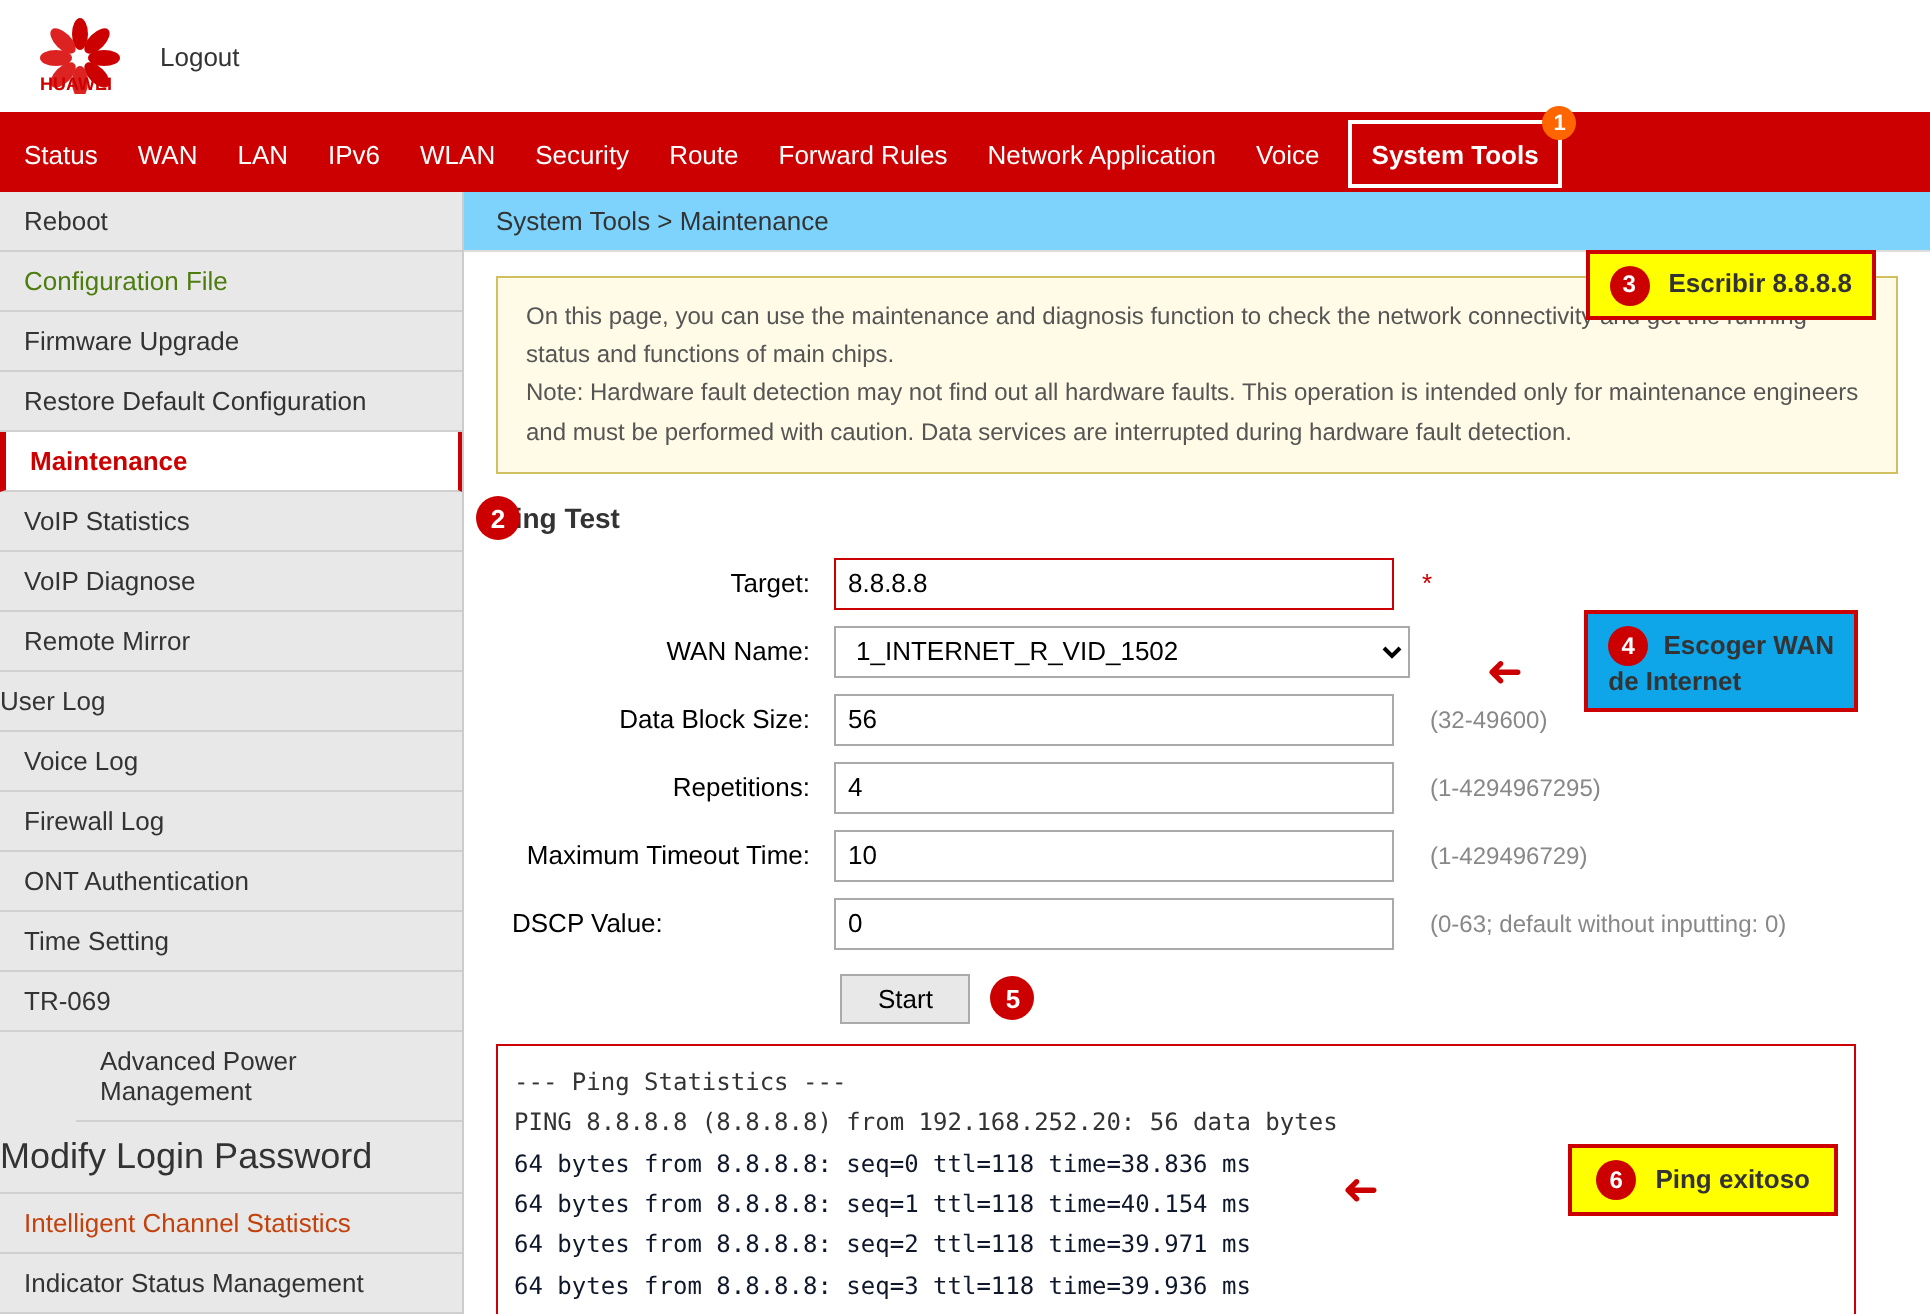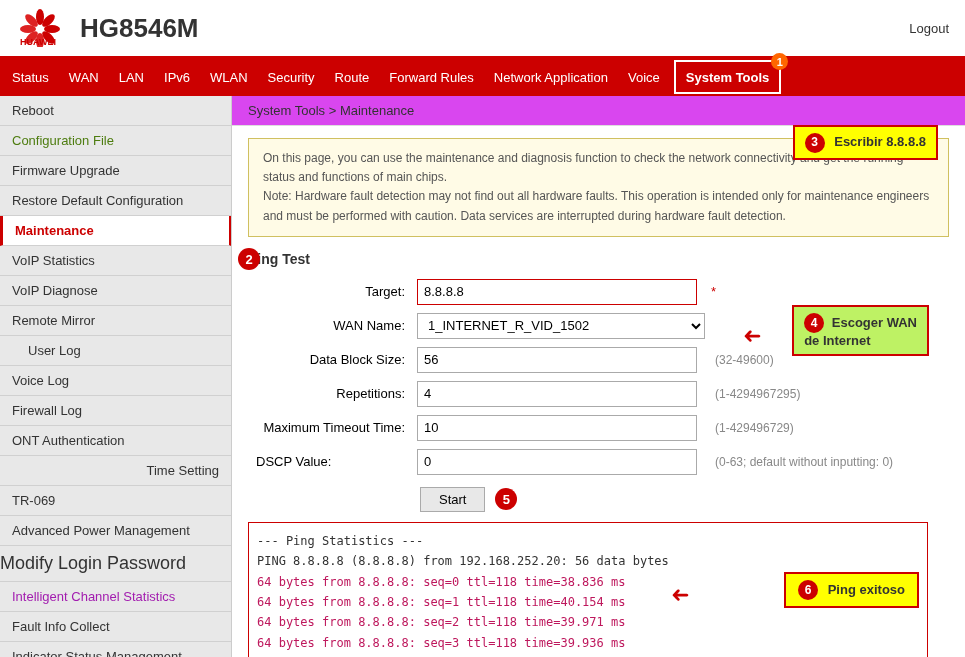--- a/index.html
+++ b/index.html
@@ -16,21 +16,20 @@
       <ellipse cx="24" cy="8" rx="4" ry="8" fill="#cc0000" transform="rotate(45,24,20)"></ellipse>
       <ellipse cx="24" cy="8" rx="4" ry="8" fill="#cc0000" transform="rotate(90,24,20)"></ellipse>
       <ellipse cx="24" cy="8" rx="4" ry="8" fill="#cc0000" transform="rotate(135,24,20)"></ellipse>
       <ellipse cx="24" cy="8" rx="4" ry="8" fill="#dd2222" transform="rotate(180,24,20)"></ellipse>
       <ellipse cx="24" cy="8" rx="4" ry="8" fill="#dd2222" transform="rotate(225,24,20)"></ellipse>
       <ellipse cx="24" cy="8" rx="4" ry="8" fill="#dd2222" transform="rotate(270,24,20)"></ellipse>
       <ellipse cx="24" cy="8" rx="4" ry="8" fill="#dd2222" transform="rotate(315,24,20)"></ellipse>
       <text x="4" y="36" font-size="9" font-weight="bold" fill="#cc0000" font-family="Arial">HUAWEI</text>
     </svg>
   </div>
-  <div style="font-size:26px; font-weight:bold; color:#333; flex:1;">HG8546M</div>
   <div style="color:#333; font-size:13px; cursor:pointer;">Logout</div>
 </div>
 
 <div style="background:#cc0000; display:flex; align-items:center; height:38px; padding:0 2px;">
   <div style="color:white; padding:0 10px; font-size:13px; cursor:pointer; height:38px; display:flex; align-items:center;">Status</div>
   <div style="color:white; padding:0 10px; font-size:13px; cursor:pointer; height:38px; display:flex; align-items:center;">WAN</div>
   <div style="color:white; padding:0 10px; font-size:13px; cursor:pointer; height:38px; display:flex; align-items:center;">LAN</div>
   <div style="color:white; padding:0 10px; font-size:13px; cursor:pointer; height:38px; display:flex; align-items:center;">IPv6</div>
   <div style="color:white; padding:0 10px; font-size:13px; cursor:pointer; height:38px; display:flex; align-items:center;">WLAN</div>
   <div style="color:white; padding:0 10px; font-size:13px; cursor:pointer; height:38px; display:flex; align-items:center;">Security</div>
@@ -48,37 +47,36 @@
 
   <div style="width:232px; background:#e8e8e8; border-right:1px solid #ccc; flex-shrink:0;">
     <div style="padding:7px 12px; border-bottom:1px solid #d0d0d0; cursor:pointer; color:#333; font-size:13px;">Reboot</div>
     <div style="padding:7px 12px; border-bottom:1px solid #d0d0d0; cursor:pointer; color:#4d7c0f; font-size:13px;">Configuration File</div>
     <div style="padding:7px 12px; border-bottom:1px solid #d0d0d0; cursor:pointer; color:#333; font-size:13px;">Firmware Upgrade</div>
     <div style="padding:7px 12px; border-bottom:1px solid #d0d0d0; cursor:pointer; color:#333; font-size:13px;">Restore Default Configuration</div>
     <div style="padding:7px 12px; border-bottom:1px solid #d0d0d0; cursor:pointer; color:#cc0000; font-size:13px; font-weight:bold; background:white; border-left:3px solid #cc0000; border-right:2px solid #cc0000;">Maintenance</div>
     <div style="padding:7px 12px; border-bottom:1px solid #d0d0d0; cursor:pointer; color:#333; font-size:13px;">VoIP Statistics</div>
     <div style="padding:7px 12px; border-bottom:1px solid #d0d0d0; cursor:pointer; color:#333; font-size:13px;">VoIP Diagnose</div>
     <div style="padding:7px 12px; border-bottom:1px solid #d0d0d0; cursor:pointer; color:#333; font-size:13px;">Remote Mirror</div>
-    <div style="padding:7px 28px; border-bottom:1px solid #d0d0d0; cursor:pointer; color:#333; font-size:13px;">User Log</div>
+    <div style="padding:7px 0; border-bottom:1px solid #d0d0d0; cursor:pointer; color:#333; font-size:13px;">User Log</div>
     <div style="padding:7px 12px; border-bottom:1px solid #d0d0d0; cursor:pointer; color:#333; font-size:13px;">Voice Log</div>
     <div style="padding:7px 12px; border-bottom:1px solid #d0d0d0; cursor:pointer; color:#333; font-size:13px;">Firewall Log</div>
     <div style="padding:7px 12px; border-bottom:1px solid #d0d0d0; cursor:pointer; color:#333; font-size:13px;">ONT Authentication</div>
-    <div style="padding:7px 12px; border-bottom:1px solid #d0d0d0; cursor:pointer; color:#333; font-size:13px;text-align:right;">Time Setting</div>
+    <div style="padding:7px 12px; border-bottom:1px solid #d0d0d0; cursor:pointer; color:#333; font-size:13px;">Time Setting</div>
     <div style="padding:7px 12px; border-bottom:1px solid #d0d0d0; cursor:pointer; color:#333; font-size:13px;">TR-069</div>
-    <div style="padding:7px 12px; border-bottom:1px solid #d0d0d0; cursor:pointer; color:#333; font-size:13px;">Advanced Power Management</div>
+    <div style="padding:7px 12px; border-bottom:1px solid #d0d0d0; cursor:pointer; color:#333; font-size:13px;margin-left:38px;">Advanced Power Management</div>
     <div style="padding:7px 0; border-bottom:1px solid #d0d0d0; cursor:pointer; color:#333; font-size:18px;">Modify Login Password</div>
-    <div style="padding:7px 12px; border-bottom:1px solid #d0d0d0; cursor:pointer; color:#a21caf; font-size:13px;">Intelligent Channel Statistics</div>
-    <div style="padding:7px 12px; border-bottom:1px solid #d0d0d0; cursor:pointer; color:#333; font-size:13px;">Fault Info Collect</div>
+    <div style="padding:7px 12px; border-bottom:1px solid #d0d0d0; cursor:pointer; color:#c2410c; font-size:13px;">Intelligent Channel Statistics</div>
     <div style="padding:7px 12px; border-bottom:1px solid #d0d0d0; cursor:pointer; color:#333; font-size:13px;">Indicator Status Management</div>
 
   </div>
 
   <div style="flex:1; overflow:auto;">
 
-    <div style="padding:7px 16px; font-size:13px; color:#333; background:#d946ef; border-bottom:1px solid #ddd;">System Tools &gt; Maintenance</div>
+    <div style="padding:7px 16px; font-size:13px; color:#333; background:#7dd3fc; border-bottom:1px solid #ddd;">System Tools &gt; Maintenance</div>
 
     <div style="padding:12px 16px; position:relative;">
 
       <div style="background:#fffbe6; border:1px solid #d0c060; padding:10px 14px; margin-bottom:14px; font-size:12px; color:#555; line-height:1.6; position:relative;">
         <div>On this page, you can use the maintenance and diagnosis function to check the network connectivity and get the running status and functions of main chips.<br>Note: Hardware fault detection may not find out all hardware faults. This operation is intended only for maintenance engineers and must be performed with caution. Data services are interrupted during hardware fault detection.</div>
 
         <div style="position:absolute; top:-14px; right:10px; background:#ffff00; border:2px solid #cc0000; padding:5px 10px; font-size:13px; font-weight:bold; color:#333; z-index:10; white-space:nowrap;">
           <span style="background:#cc0000; color:white; border-radius:50%; width:20px; height:20px; font-size:12px; font-weight:bold; display:inline-flex; align-items:center; justify-content:center; margin-right:6px;">3</span>
           <span>Escribir 8.8.8.8</span>
         </div>
@@ -129,37 +127,37 @@
             <tr>
               <td style="width:165px; text-align:left; padding:4px 8px; font-size:13px; vertical-align:middle;">DSCP Value:</td>
               <td style="padding:4px 4px; vertical-align:middle;">
                 <input type="text" value="0" style="border: 1px solid rgb(170, 170, 170); padding: 3px 6px; font-size: 13px; width: 280px; height: 26px; outline: none;">
               </td>
               <td style="color:#888; font-size:12px; padding-left:6px; vertical-align:middle;">(0-63; default without inputting: 0)</td>
             </tr>
           </tbody>
             </table>
 
-          <div style="position:absolute; top:30px; right:20px; background:#bef264; border:2px solid #cc0000; padding:6px 10px; font-size:13px; font-weight:bold; color:#333; z-index:10;">
+          <div style="position:absolute; top:30px; right:20px; background:#0ea5e9; border:2px solid #cc0000; padding:6px 10px; font-size:13px; font-weight:bold; color:#333; z-index:10;">
             <span style="background:#cc0000; color:white; border-radius:50%; width:20px; height:20px; font-size:12px; font-weight:bold; display:inline-flex; align-items:center; justify-content:center; margin-right:4px;">4</span>
             <span>Escoger WAN<br>de Internet</span>
           </div>
 
           <div style="position:absolute; top:48px; right:188px; color:#cc0000; font-size:22px; transform: scaleX(-1);">➜</div>
         </div>
 
         <div style="margin-left:172px; margin-bottom:10px; display:flex; align-items:center; gap:10px;">
           <button style="background:#e8e8e8; border:1px solid #aaa; padding:4px 18px; font-size:13px; cursor:pointer;">Start</button>
           <span style="background:#cc0000; color:white; border-radius:50%; width:22px; height:22px; font-size:13px; font-weight:bold; display:inline-flex; align-items:center; justify-content:center;">5</span>
         </div>
 
         <div style="position:relative;">
           <div contenteditable="false" style="border: 1px solid rgb(204, 0, 0); padding: 8px; font-size: 12px; font-family: monospace; color: rgb(51, 51, 51); background: white; min-height: 130px; white-space: pre-wrap; line-height: 1.7; margin-bottom: 2px; max-width: 680px;">--- Ping Statistics ---
 PING 8.8.8.8 (8.8.8.8) from 192.168.252.20: 56 data bytes
-<span style="color:#be185d;">64 bytes from 8.8.8.8: seq=0 ttl=118 time=38.836 ms
+<span style="color:#0f172a;">64 bytes from 8.8.8.8: seq=0 ttl=118 time=38.836 ms
 64 bytes from 8.8.8.8: seq=1 ttl=118 time=40.154 ms
 64 bytes from 8.8.8.8: seq=2 ttl=118 time=39.971 ms
 64 bytes from 8.8.8.8: seq=3 ttl=118 time=39.936 ms</span>
 
 --- 8.8.8.8 ping statistics ---
 4 packets transmitted, 4 packets received, 0% packet loss
 round-trip min/avg/max = 38.836/39.724/40.154 ms</div>
 
           <div style="position:absolute; top:60px; right:260px; color:#cc0000; font-size:22px; transform: scaleX(-1);">➜</div>
 

